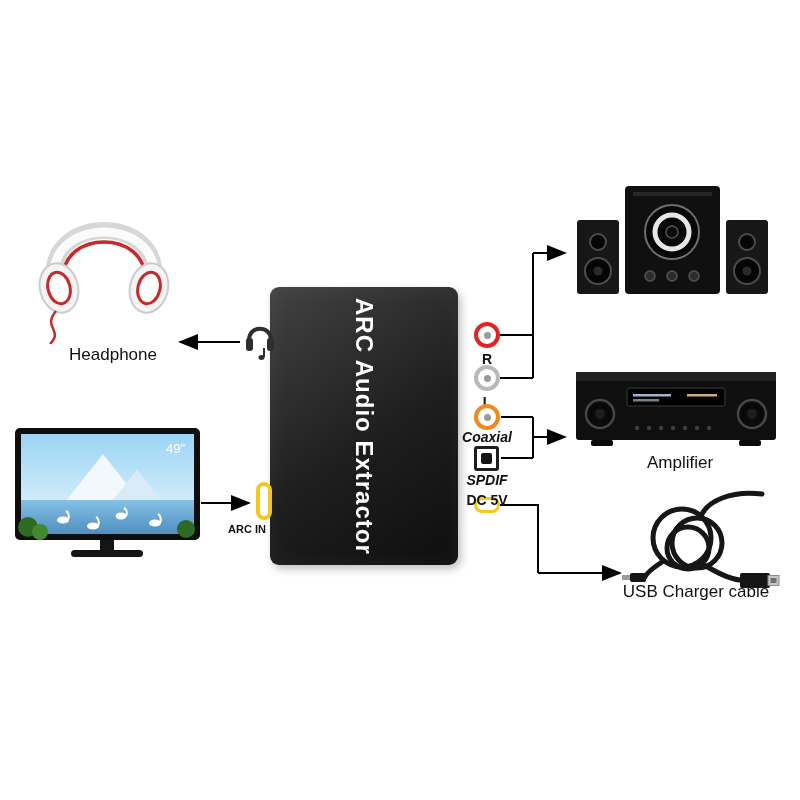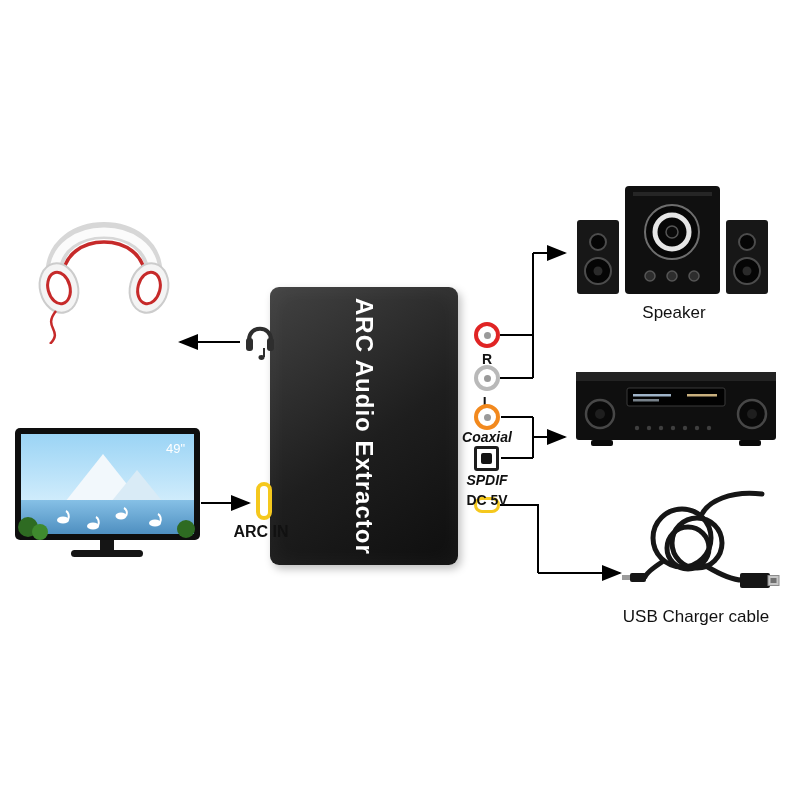--- a/index.html
+++ b/index.html
@@ -72,20 +72,21 @@
         <ellipse cx="31" cy="106" rx="19" ry="25" fill="#f4f4f4" stroke="#cccccc" stroke-width="2"></ellipse>
         <ellipse cx="31" cy="106" rx="11" ry="16" fill="#ffffff" stroke="#c62a2a" stroke-width="3"></ellipse>
       </g>
       <g transform="rotate(14 121 106)">
         <ellipse cx="121" cy="106" rx="19" ry="25" fill="#f4f4f4" stroke="#cccccc" stroke-width="2"></ellipse>
         <ellipse cx="121" cy="106" rx="11" ry="16" fill="#ffffff" stroke="#c62a2a" stroke-width="3"></ellipse>
       </g>
       <path d="M28,129 C14,146 36,148 22,162" fill="none" stroke="#c62a2a" stroke-width="2.5"></path>
     </svg>
   </div>
+  <div class="peri-label" style="left:37px;top:345px;width:152px;">Headphone</div>
 
   <div class="abs" style="left:15px;top:428px;width:185px;height:138px;">
     <svg viewBox="0 0 185 138" width="185" height="138">
       <defs>
         <linearGradient id="sky" x1="0" y1="0" x2="0" y2="1">
           <stop offset="0" stop-color="#9bd4f5"></stop>
             <stop offset="1" stop-color="#eaf8ff"></stop>
         </linearGradient>
         <linearGradient id="water" x1="0" y1="0" x2="0" y2="1">
           <stop offset="0" stop-color="#86c0e6"></stop>
@@ -129,21 +130,20 @@
       <rect x="50" y="16" width="95" height="108" rx="4" fill="#101010"></rect>
       <rect x="58" y="22" width="79" height="4" fill="#262626"></rect>
       <circle cx="97" cy="62" r="27" fill="#070707" stroke="#6e6e6e" stroke-width="2"></circle>
       <circle cx="97" cy="62" r="17" fill="none" stroke="#e6e6e6" stroke-width="5"></circle>
       <circle cx="97" cy="62" r="6" fill="#0a0a0a" stroke="#555555" stroke-width="1.5"></circle>
       <circle cx="75" cy="106" r="5" fill="#2d2d2d" stroke="#555555" stroke-width="1.5"></circle>
       <circle cx="97" cy="106" r="5" fill="#2d2d2d" stroke="#555555" stroke-width="1.5"></circle>
       <circle cx="119" cy="106" r="5" fill="#2d2d2d" stroke="#555555" stroke-width="1.5"></circle>
     </svg>
   </div>
-  <div class="peri-label" style="left:599px;top:303px;width:150px;">Speaker</div>
 
   <div class="abs" style="left:575px;top:366px;width:202px;height:86px;">
     <svg viewBox="0 0 202 86" width="202" height="86">
       <rect x="1" y="6" width="200" height="68" rx="3" fill="#0f0f0f"></rect>
       <rect x="1" y="6" width="200" height="9" fill="#232323"></rect>
       <rect x="52" y="22" width="98" height="18" rx="2" fill="#020202" stroke="#3a3a3a"></rect>
       <rect x="58" y="28" width="38" height="2.5" fill="#9fb4c8"></rect>
       <rect x="58" y="33" width="26" height="2.5" fill="#77818a"></rect>
       <rect x="112" y="28" width="30" height="2.5" fill="#c9b07e"></rect>
       <circle cx="25" cy="48" r="14" fill="#090909" stroke="#474747" stroke-width="2.5"></circle>
@@ -156,56 +156,57 @@
         <circle cx="86" cy="62" r="2.2"></circle>
           <circle cx="98" cy="62" r="2.2"></circle>
         <circle cx="110" cy="62" r="2.2"></circle>
           <circle cx="122" cy="62" r="2.2"></circle>
         <circle cx="134" cy="62" r="2.2"></circle>
       </g>
       <rect x="16" y="74" width="22" height="6" rx="2" fill="#0a0a0a"></rect>
       <rect x="164" y="74" width="22" height="6" rx="2" fill="#0a0a0a"></rect>
     </svg>
   </div>
+  <div class="peri-label" style="left:605px;top:453px;width:150px;">Amplifier</div>
 
   <div class="abs" style="left:610px;top:486px;width:172px;height:122px;">
     <svg viewBox="0 0 172 122" width="172" height="122">
       <g fill="none" stroke="#161616" stroke-width="5" stroke-linecap="round">
         <path d="M152,8 C120,4 98,16 92,28"></path>
         <circle cx="72" cy="52" r="29"></circle>
         <circle cx="87" cy="57" r="25"></circle>
         <circle cx="78" cy="62" r="21"></circle>
         <path d="M96,80 C116,92 126,94 132,94"></path>
         <path d="M52,76 C40,84 36,88 35,91"></path>
       </g>
       <rect x="130" y="87" width="30" height="15" rx="2" fill="#161616"></rect>
       <rect x="158" y="89.5" width="11" height="10" fill="#c6c6c6" stroke="#8c8c8c"></rect>
       <rect x="160.5" y="92" width="6" height="5" fill="#707070"></rect>
       <rect x="20" y="87" width="16" height="9" rx="2" fill="#161616"></rect>
       <rect x="12" y="89" width="8" height="5" fill="#9c9c9c"></rect>
     </svg>
   </div>
-  <div class="peri-label" style="left:596px;top:607px;width:200px;">USB Charger cable</div>
+  <div class="peri-label" style="left:596px;top:582px;width:200px;">USB Charger cable</div>
 
   <div class="device-box">
     <span class="device-title">ARC Audio Extractor</span>
   </div>
 
   <div class="abs" style="left:243px;top:316px;width:34px;height:46px;">
     <svg viewBox="0 0 34 46" width="34" height="46">
       <path d="M6,24 C6,9 28,9 28,24" fill="none" stroke="#2e2e2e" stroke-width="4"></path>
       <rect x="3" y="22" width="7" height="13" rx="3" fill="#2e2e2e"></rect>
       <rect x="24" y="22" width="7" height="13" rx="3" fill="#2e2e2e"></rect>
       <path d="M21,32 v9" stroke="#2e2e2e" stroke-width="2" fill="none"></path>
       <ellipse cx="18.5" cy="41.5" rx="3" ry="2.4" fill="#2e2e2e"></ellipse>
     </svg>
   </div>
 
   <span class="arc-port" style="left:256px;top:482px;"></span>
-  <div class="port-label" style="left:224px;top:523px;width:74px;font-size:16px;">ARC IN</div>
+  <div class="port-label" style="left:210px;top:523px;width:74px;font-size:11px;">ARC IN</div>
 
   <span class="rca rca-r" style="left:474px;top:322px;"></span>
   <div class="port-label" style="left:467px;top:351px;width:40px;">R</div>
 
   <span class="rca rca-l" style="left:474px;top:365px;"></span>
   <div class="port-label" style="left:467px;top:394px;width:40px;">L</div>
 
   <span class="rca rca-coax" style="left:474px;top:404px;"></span>
   <div class="port-label" style="left:447px;top:429px;width:80px;font-style:italic;">Coaxial</div>
 

